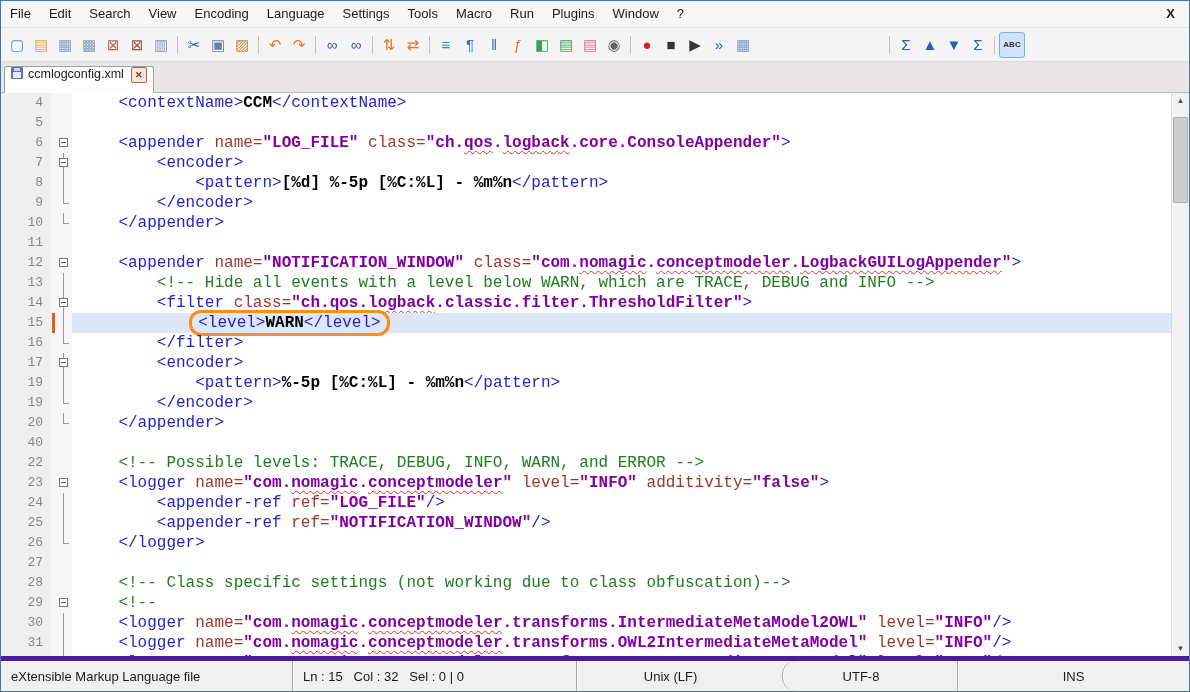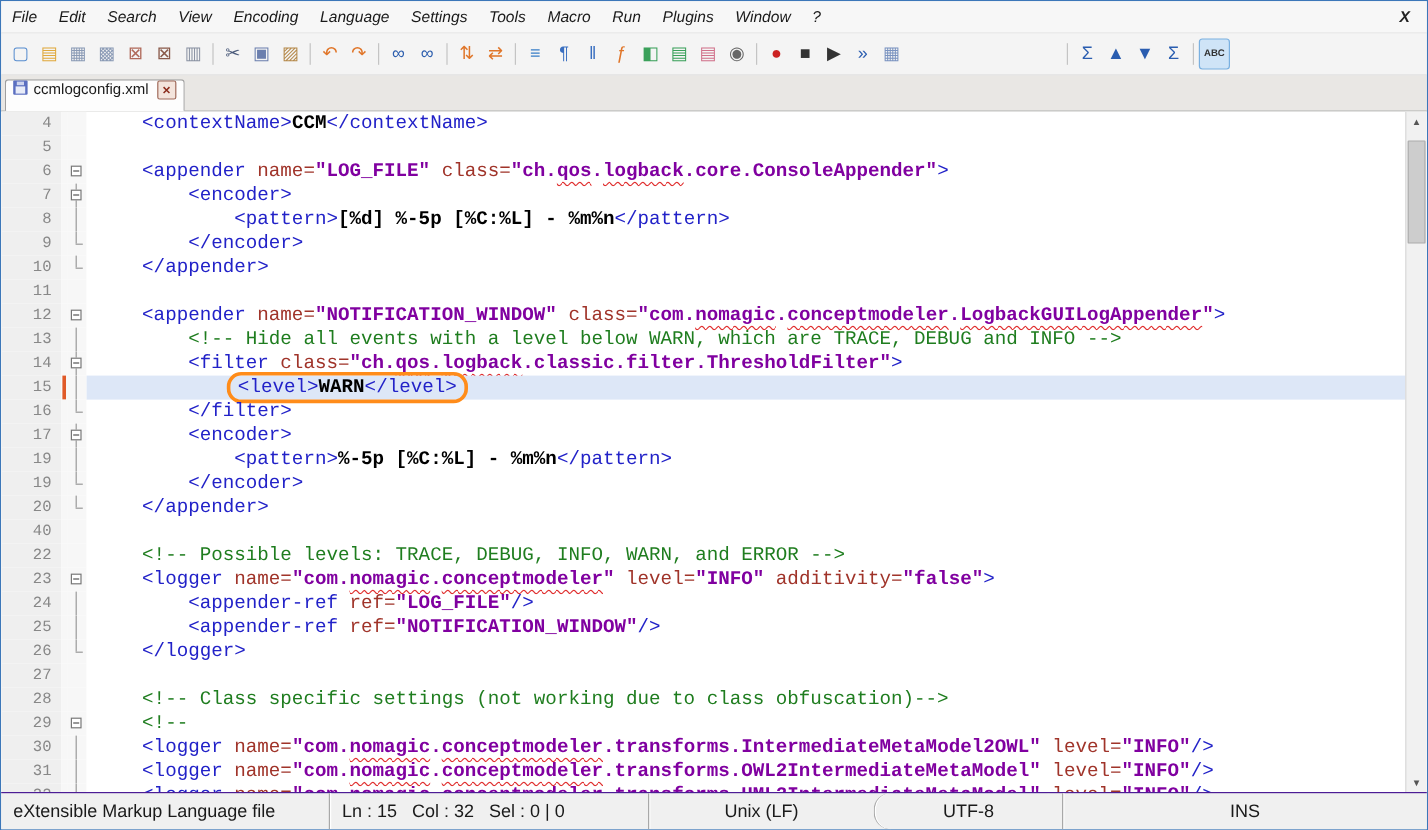--- a/index.html
+++ b/index.html
@@ -1,20 +1,20 @@
 <!DOCTYPE html>
 <html style="--tag: #2222c8; --attr: #a0342a; --val: #8000a0; --text: #000000; --comment: #1f7d1f; --current-line: #dde7f7; --annotation: #ff8c1a; --change-marker: #e05a28; --line-number: #888888; --margin-bg: #efefef;"><head>
 <meta charset="utf-8">
 <style>
   html,body{margin:0;padding:0;}
   body{width:1190px;height:692px;overflow:hidden;font-family:"Liberation Sans",sans-serif;background:#fff;}
   .app{width:1188px;height:690px;border:1px solid #3c77b9;display:flex;flex-direction:column;background:#f5f5f5;}
 
   
-  .menubar{height:26px;display:flex;align-items:center;background:#f7f7f7;font-size:13px;color:#1a1a1a;border-bottom:1px solid #e3e3e3;font-style:italic;}
+  .menubar{height:26px;display:flex;align-items:center;background:#f7f7f7;font-size:13px;color:#1a1a1a;border-bottom:1px solid #e3e3e3;}
   .menu-item{padding:4px 9px;cursor:default;}
   .menu-close{margin-left:auto;padding:2px 14px;font-size:13px;font-weight:bold;color:#222;cursor:default;}
 
   
   .toolbar{height:34px;display:flex;align-items:center;background:#f4f4f4;border-bottom:1px solid #dcdcdc;padding-left:4px;}
   .tbtn{width:24px;height:24px;display:flex;align-items:center;justify-content:center;border-radius:3px;cursor:default;}
   .tbtn .glyph{font-size:15px;line-height:1;}
   .tbtn .glyph.small{font-size:8px;font-weight:bold;letter-spacing:0;}
   .tbtn.pressed{background:#cfe4f7;border:1px solid #7ab0e0;}
   .tsep{width:1px;height:18px;background:#c4c4c4;margin:0 4px;}
@@ -52,21 +52,21 @@
   .tk-com{color:var(--comment);}
   .ring{display:inline-block;border:3px solid var(--annotation);border-radius:12px;padding:0 6px;margin:-4px 0 -4px -6px;}
 
   
   .scrollbar{position:absolute;right:0;top:0;bottom:0;width:17px;background:#f1f1f1;border-left:1px solid #dadada;display:flex;flex-direction:column;}
   .sb-btn{height:16px;display:flex;align-items:center;justify-content:center;font-size:8px;color:#555;cursor:default;}
   .sb-track{flex:1;position:relative;}
   .sb-thumb{position:absolute;left:1px;right:1px;top:8px;height:84px;background:#cdcdcd;border:1px solid #ababab;border-radius:1px;}
 
   
-  .statusbar{height:30px;background:#f0f0f0;border-top:1px solid #4c1d95;display:flex;align-items:stretch;font-size:15px;color:#1a1a1a;}
+  .statusbar{height:30px;background:#f0f0f0;border-top:5px solid #4c1d95;display:flex;align-items:stretch;font-size:13px;color:#1a1a1a;gap:18px;}
   .sbox{display:flex;align-items:center;padding-left:10px;overflow:hidden;white-space:pre;}
   .sbox + .sbox{border-left:1px solid #a8a8a8;box-shadow:inset 1px 0 0 #fff;}
   .sbox.center{justify-content:center;padding-left:0;}
   .sbox.grow{flex:1;}
 </style>
 </head>
 <body>
 
 <div class="app">
 

